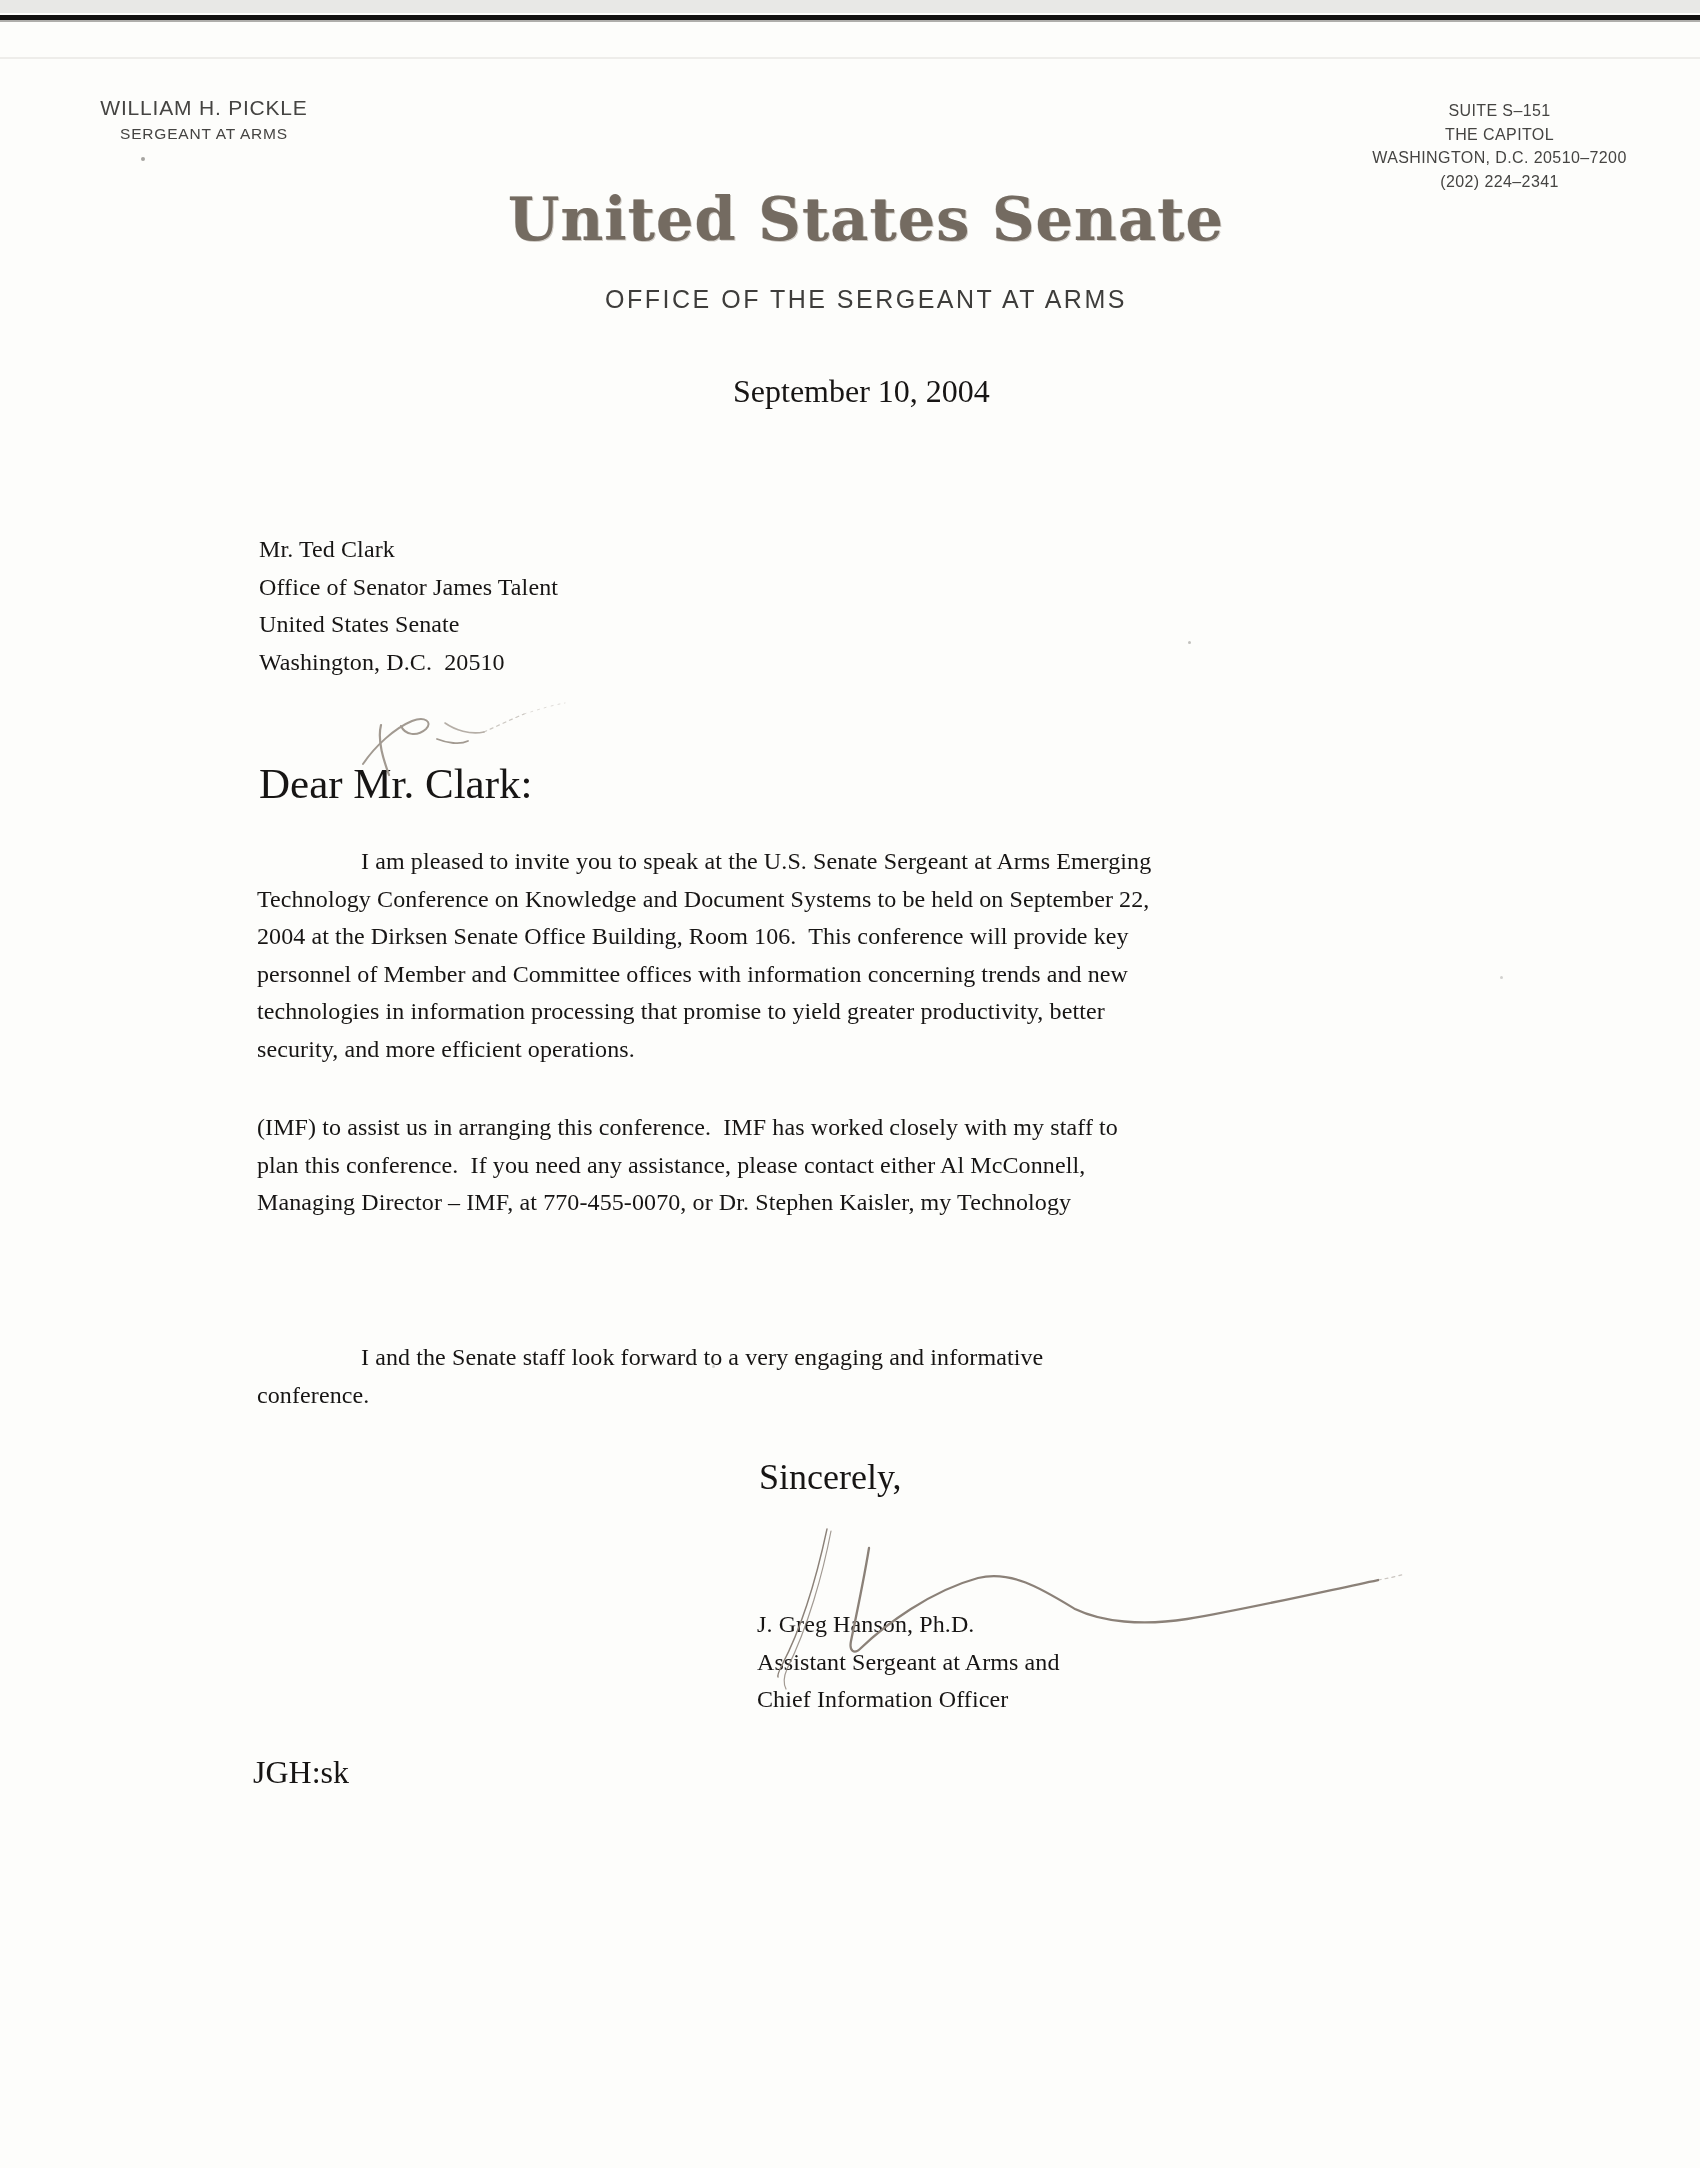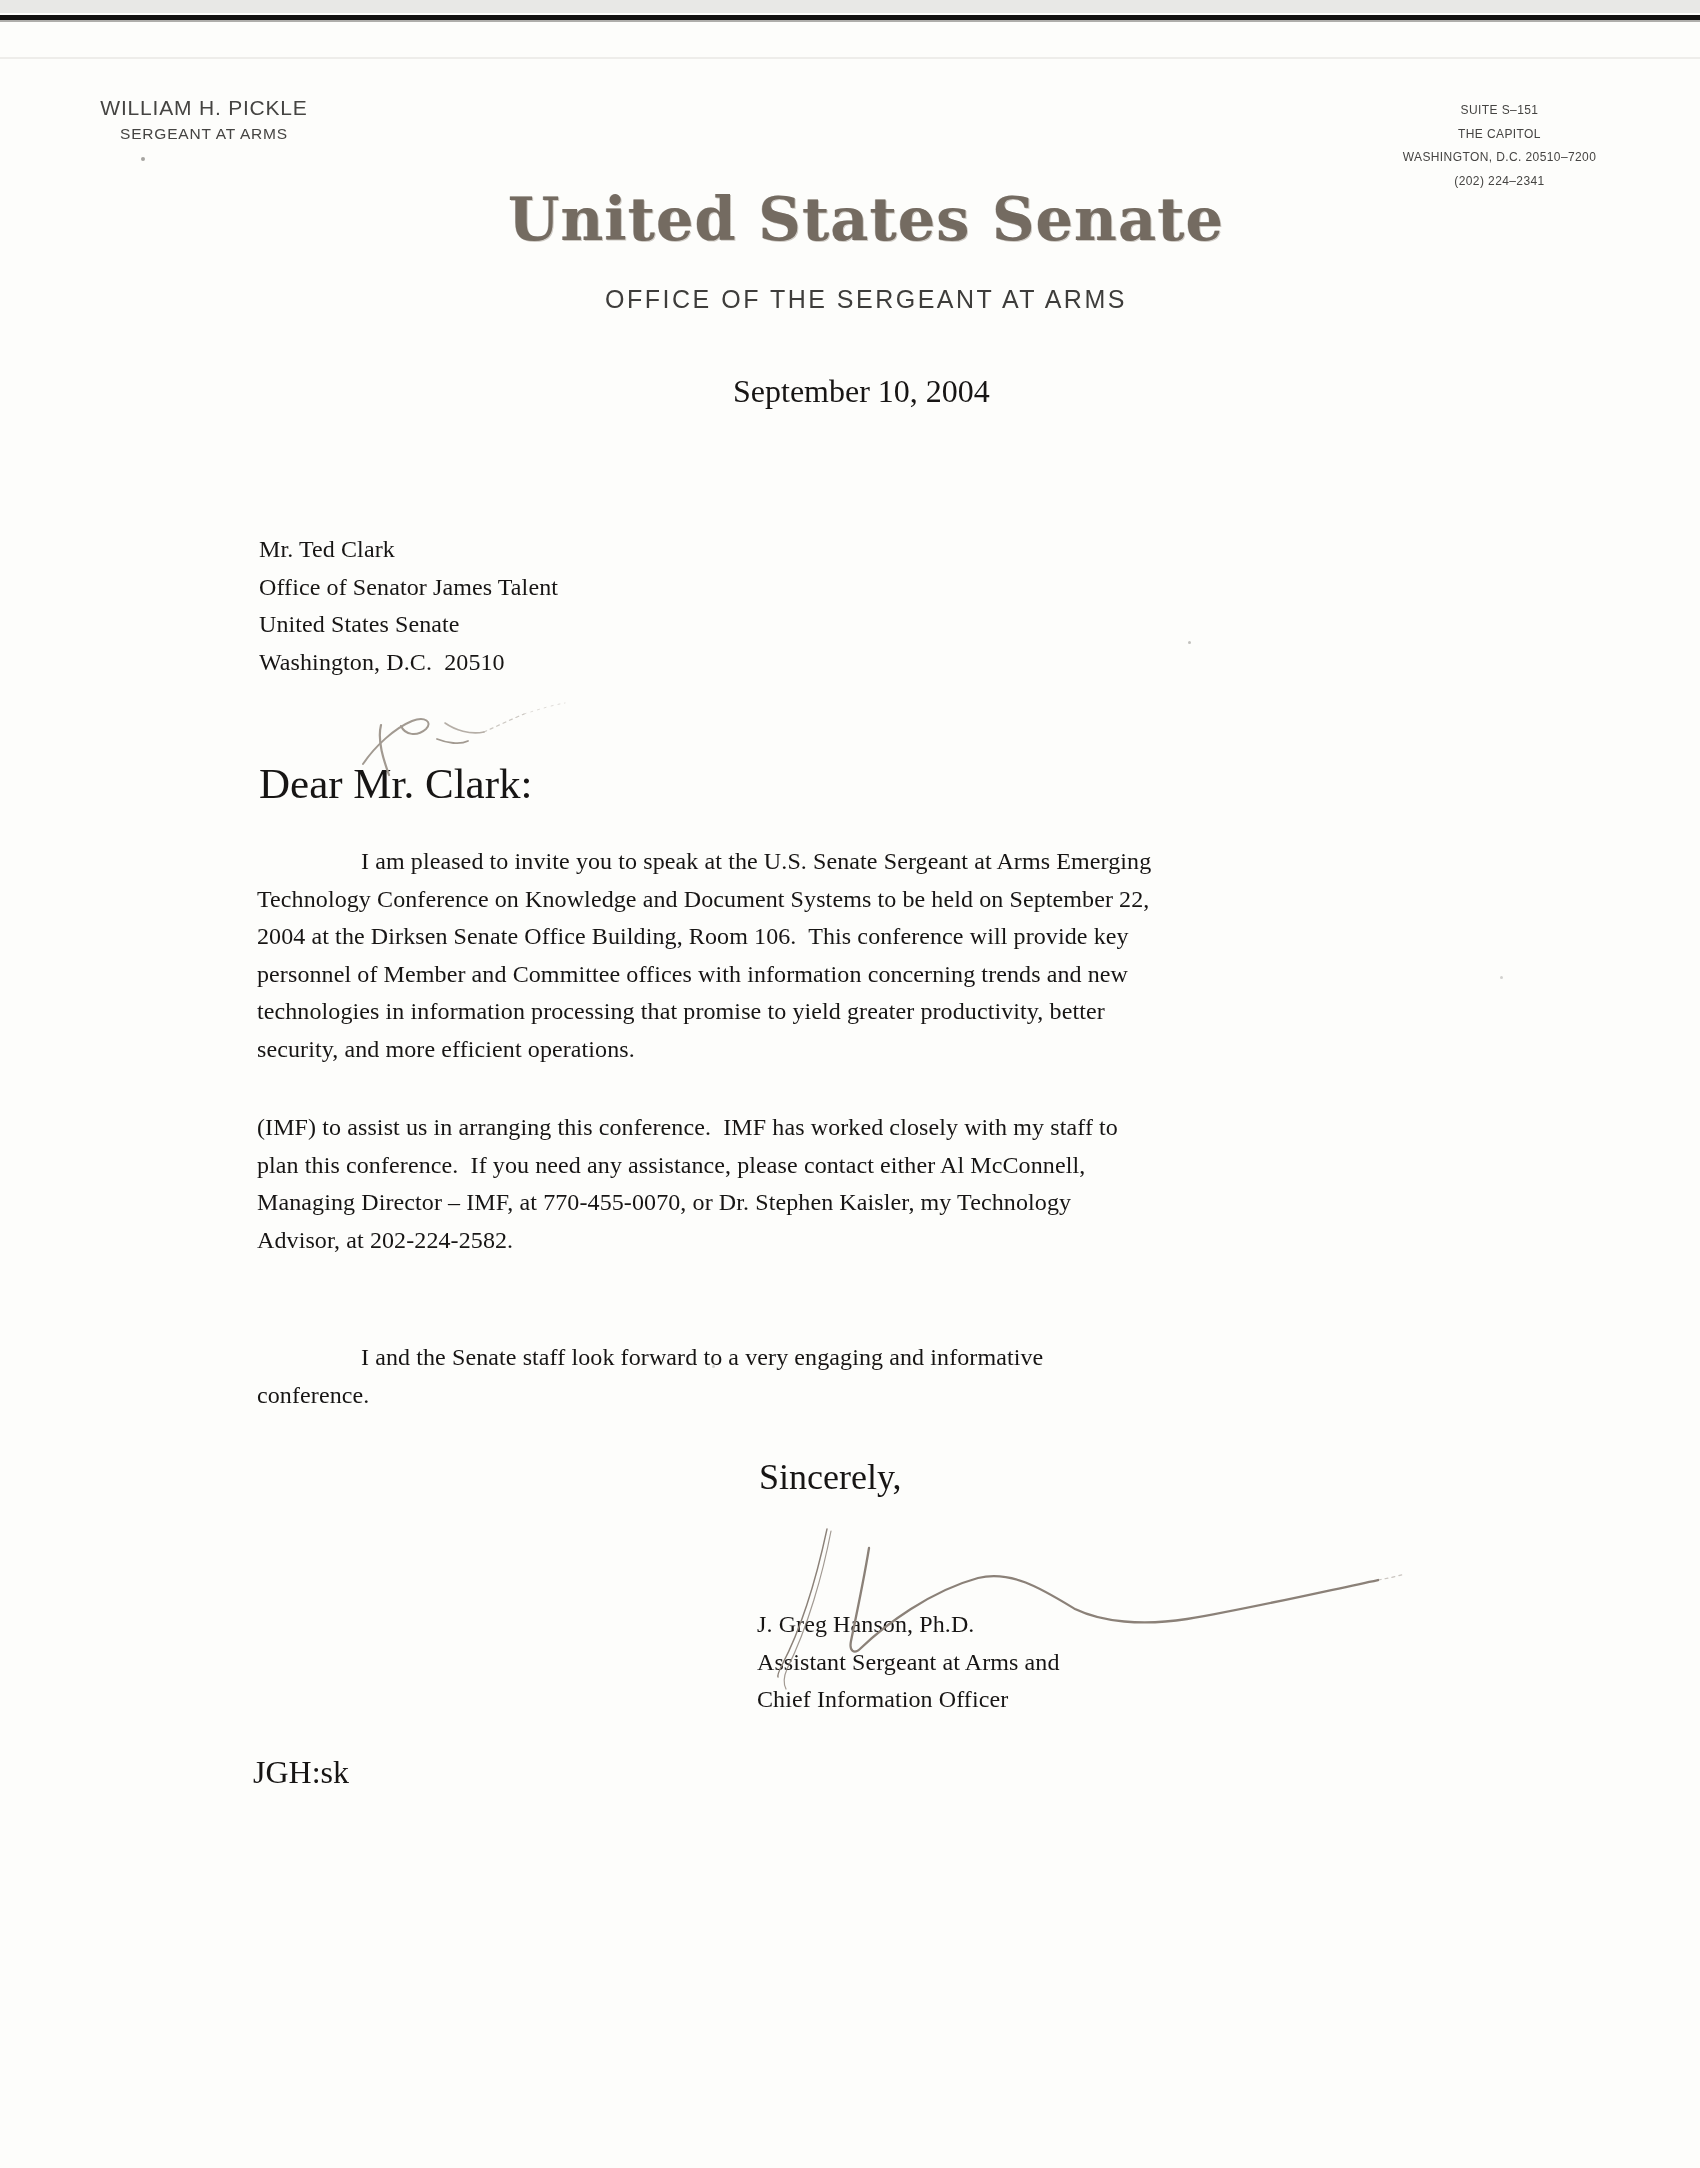--- a/index.html
+++ b/index.html
@@ -24,21 +24,21 @@
   .lh-left {
     position: absolute; left: 96px; top: 83px; width: 216px;
     text-align: center; font-family: "Liberation Sans", sans-serif; color: #454442;
   }
   .lh-left .nm { font-size: 21px; letter-spacing: 0.8px; white-space: pre; }
   .lh-left .tt { font-size: 15.5px; letter-spacing: 0.8px; margin-top: 5px; white-space: pre; }
 
   .lh-right {
     position: absolute; left: 1352px; top: 86px; width: 295px;
     text-align: center; font-family: "Liberation Sans", sans-serif;
-    font-size: 12px; line-height: 23.5px; letter-spacing: 0.4px; color: #454442;
+    font-size: 16px; line-height: 23.5px; letter-spacing: 0.4px; color: #454442;
   }
   .lh-right div { white-space: pre; }
 
   .org-title {
     position: absolute; left: 16px; top: 172px; width: 1700px;
     text-align: center;
     font-family: "DejaVu Serif", serif;
     font-size: 59px; font-weight: 700; letter-spacing: 1px;
     color: #746b61;
     text-shadow: 1px 1px 0 rgba(120,110,98,0.35), -0.5px -0.5px 0 rgba(90,80,70,0.30);
@@ -117,21 +117,20 @@
     <div class="ln">2004 at the Dirksen Senate Office Building, Room 106.  This conference will provide key</div>
     <div class="ln">personnel of Member and Committee offices with information concerning trends and new</div>
     <div class="ln">technologies in information processing that promise to yield greater productivity, better</div>
     <div class="ln">security, and more efficient operations.</div>
   </div>
 
   <div class="para para-2">
     <div class="ln">(IMF) to assist us in arranging this conference.  IMF has worked closely with my staff to</div>
     <div class="ln">plan this conference.  If you need any assistance, please contact either Al McConnell,</div>
     <div class="ln">Managing Director – IMF, at 770-455-0070, or Dr. Stephen Kaisler, my Technology</div>
-    <div class="ln">Advisor, at 202-224-2582.</div>
   </div>
 
   <div class="para para-3">
     <div class="ln ind">I and the Senate staff look forward to a very engaging and informative</div>
     <div class="ln">conference.</div>
   </div>
 
   <div class="valediction">Sincerely,</div>
 
   <div class="sigblock">

